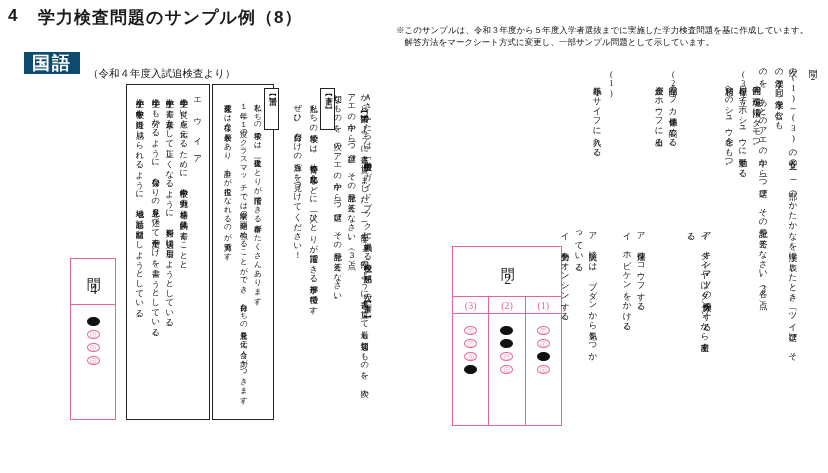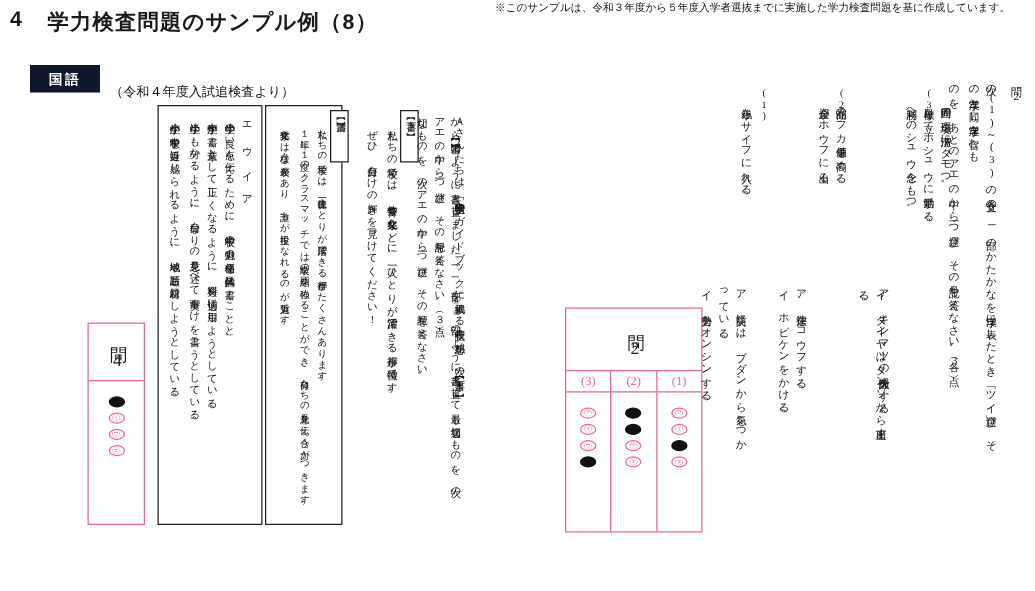--- a/index.html
+++ b/index.html
@@ -21,33 +21,33 @@
   .hdr-num {
     position: absolute; left: 8px; top: 6px;
     font-size: 17px; font-weight: bold; letter-spacing: 0.5px;
   }
   .hdr-title {
     position: absolute; left: 38px; top: 6px;
     font-size: 17px; font-weight: bold; letter-spacing: 1px;
     white-space: nowrap;
   }
   .hdr-note {
-    position: absolute; left: 396px; top: 0;
+    position: absolute; left: 396px; top: 24px;
     width: 430px;
     font-size: 8.5px; line-height: 1.45;
     color: #111;
   }
 
   
   .subject-badge {
     position: absolute; left: 24px; top: 52px;
     width: 56px; height: 22px;
-    background: #0f172a;
+    background: #0c4a6e;
     color: #ffffff;
-    font-size: 11px; font-weight: bold;
+    font-size: 18px; font-weight: bold;
     letter-spacing: 2px;
     display: flex; align-items: center; justify-content: center;
   }
   .subject-sub {
     position: absolute; left: 88px; top: 67px;
     font-size: 10.5px; color: #111;
   }
 
   
   .vtext {
@@ -156,20 +156,21 @@
 </style>
 </head>
 <body>
 
 <div id="page">
 
   <div class="hdr-num">4</div>
   <div class="hdr-title">学力検査問題のサンプル例（8）</div>
   <div class="hdr-note">
     <div>※このサンプルは、令和３年度から５年度入学者選抜までに実施した学力検査問題を基に作成しています。</div>
+    <div>　解答方法をマークシート方式に変更し、一部サンプル問題として示しています。</div>
   </div>
 
   <div class="subject-badge">国語</div>
   <div class="subject-sub">（令和４年度入試追検査より）</div>
 
   <div class="ansbox" id="q4-box">
     <div class="ans-head">
       <span class="vtext">問
 4</span>
     </div>

